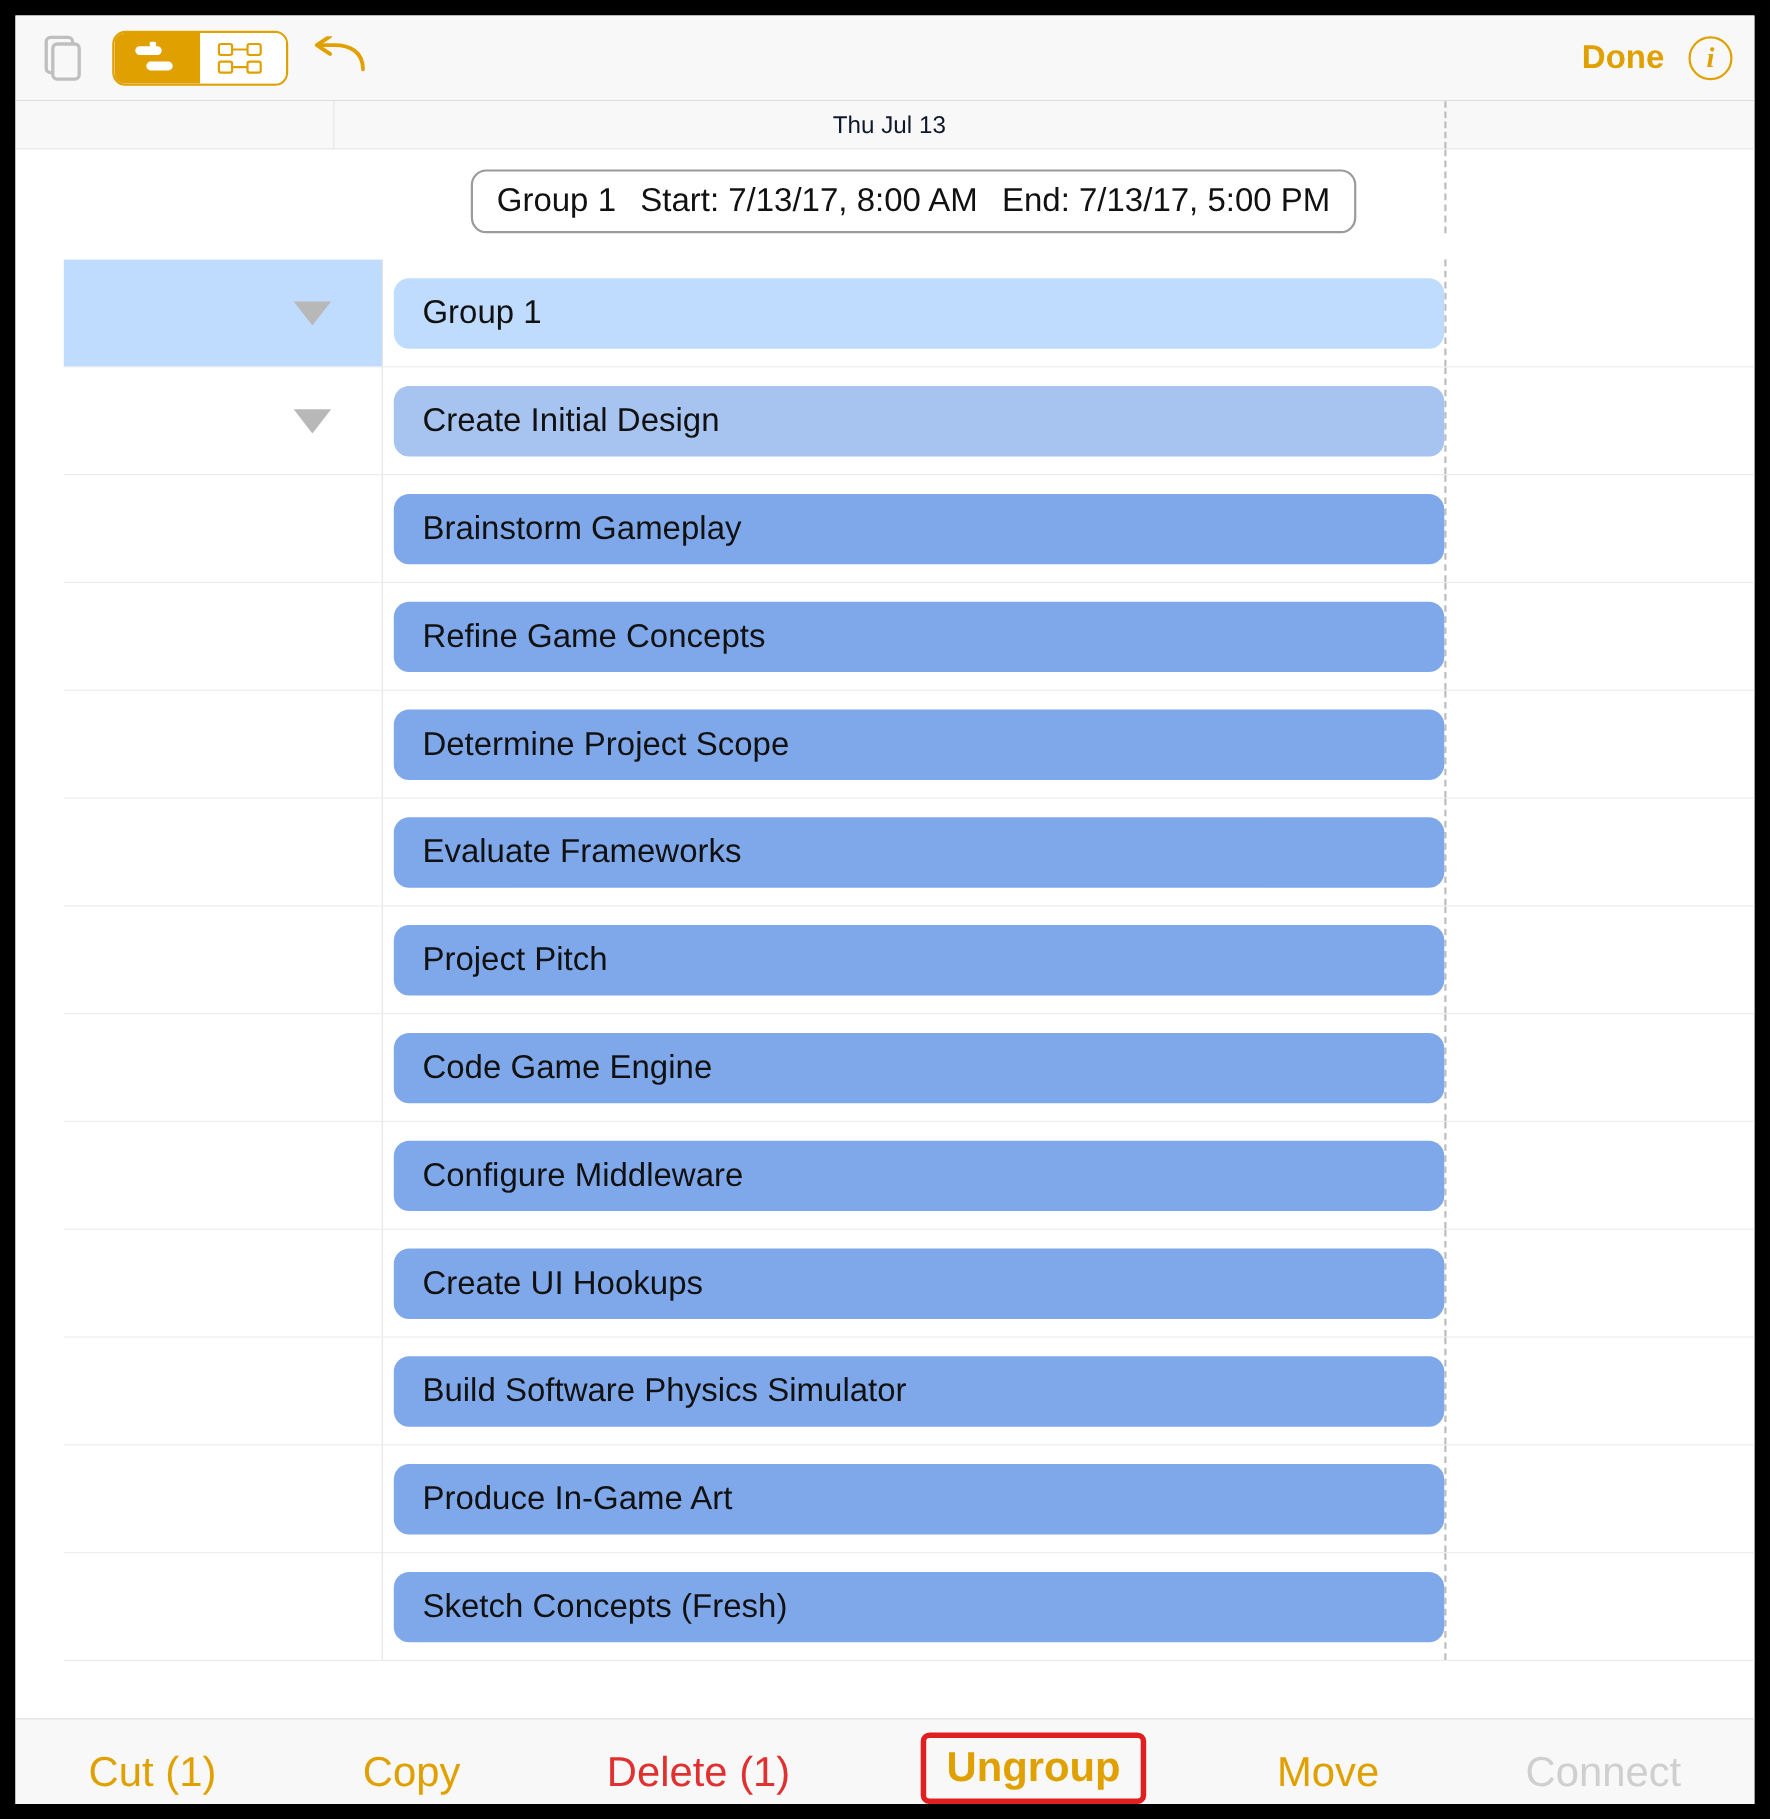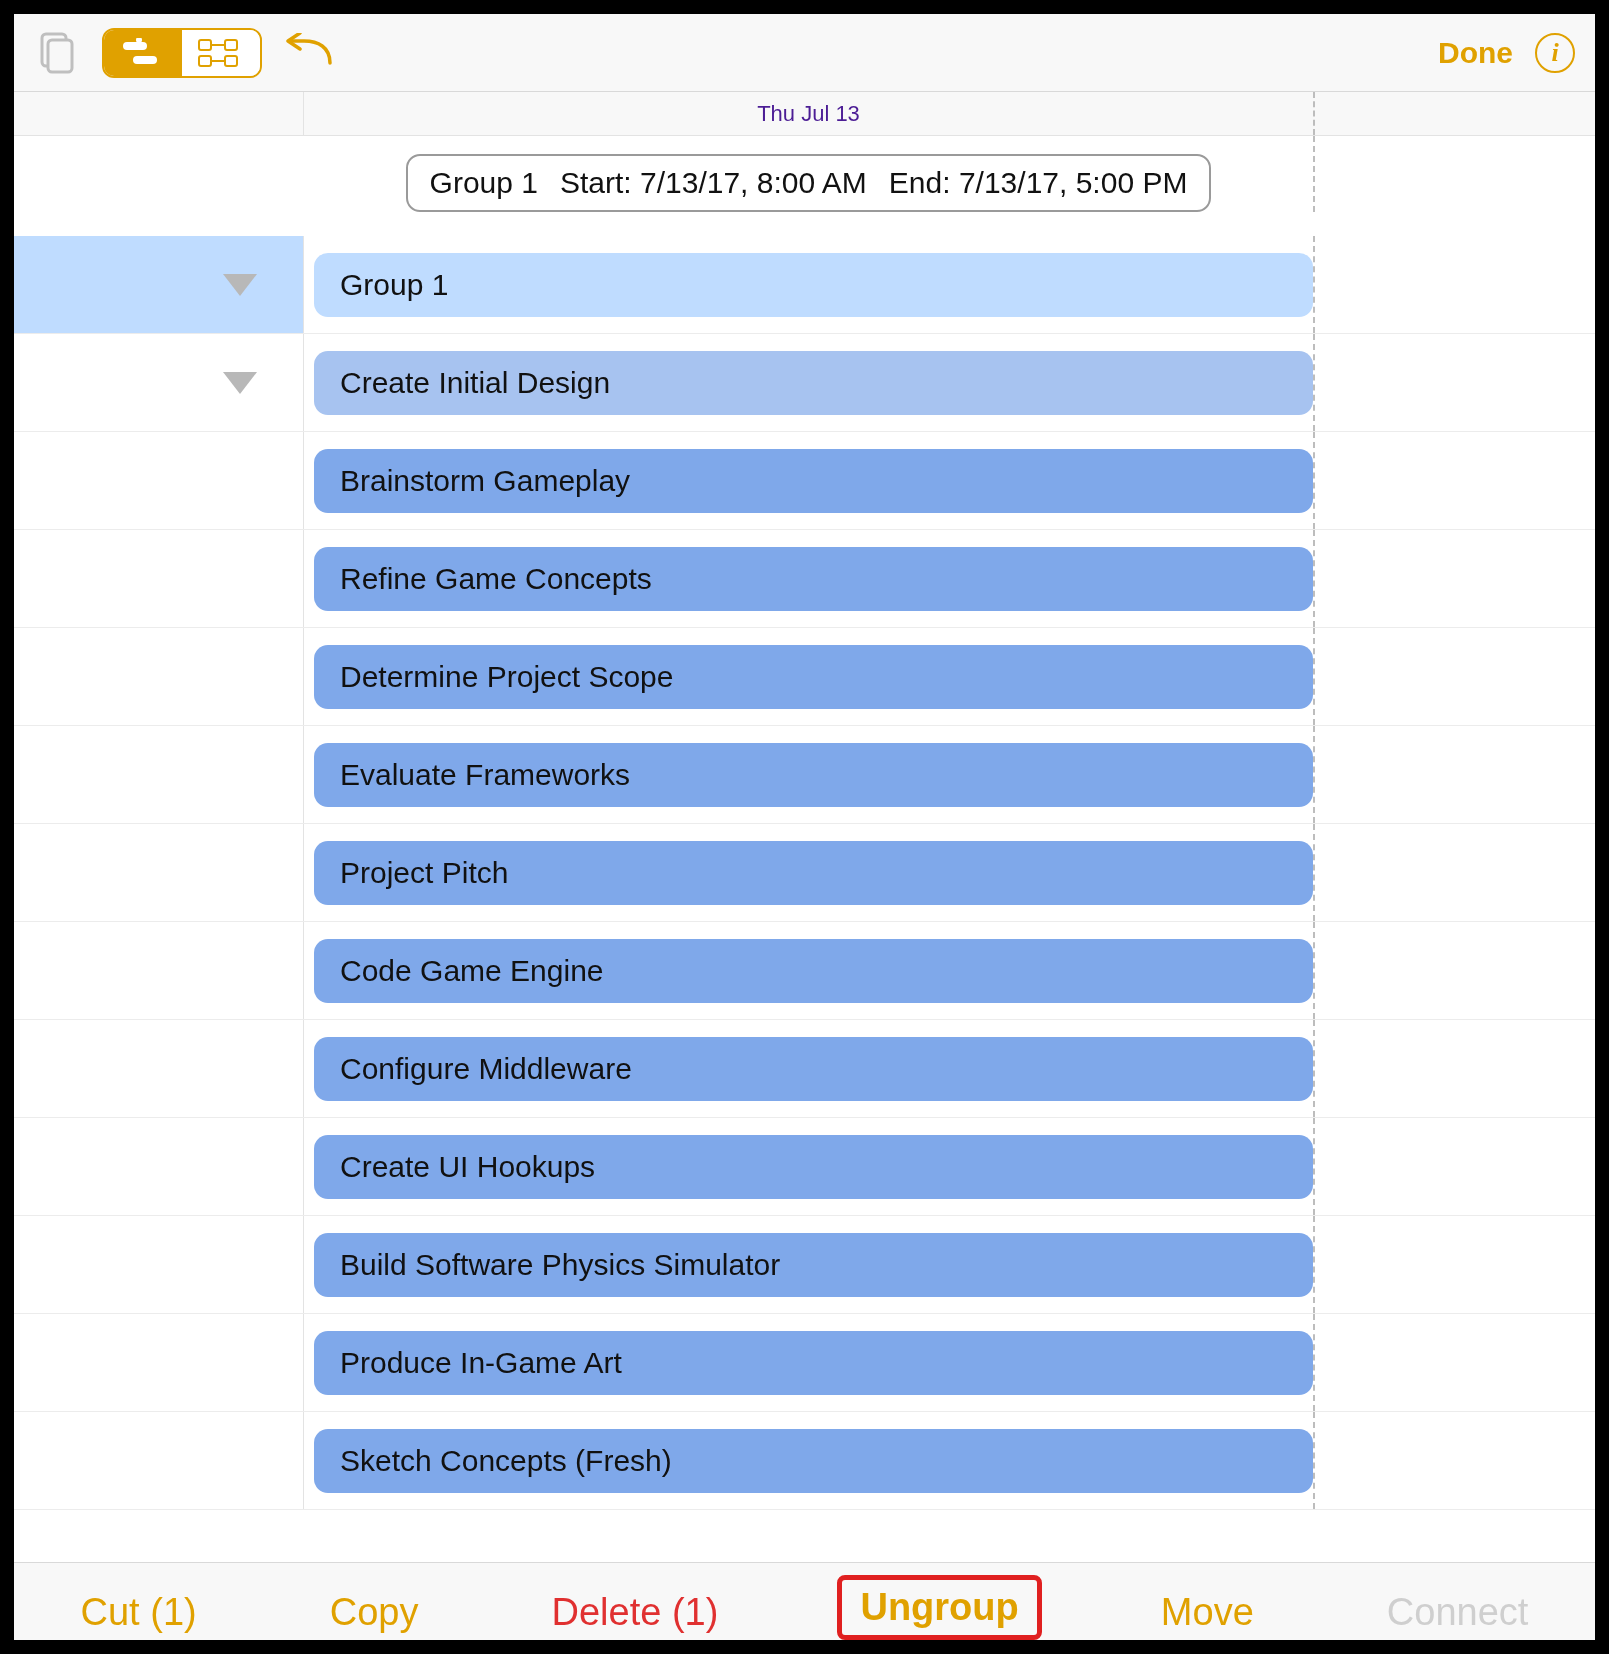--- a/index.html
+++ b/index.html
@@ -78,33 +78,33 @@
     width: 290px;
     border-right: 1px solid #e3e3e3;
     flex: 0 0 290px;
   }
   .date-cell {
     flex: 1;
     display: flex;
     align-items: center;
     justify-content: center;
     font-size: 22px;
-    color: #4c1d95;
+    color: #0f172a;
     border-right: 2px dashed #bdbdbd;
   }
   .right-pad { width: 280px; flex: 0 0 280px; }
   
   .main {
     flex: 1;
     position: relative;
     overflow: hidden;
     background: #fff;
   }
   .rows {
-    position: absolute; inset: 0;
+    position: absolute; inset: 0; padding-left: 44px;
   }
   .row {
     display: flex;
     align-items: stretch;
     border-bottom: 1px solid #ececec;
     min-height: 98px;
   }
   .row .outline {
     width: 290px; flex: 0 0 290px;
     border-right: 1px solid #e3e3e3;

